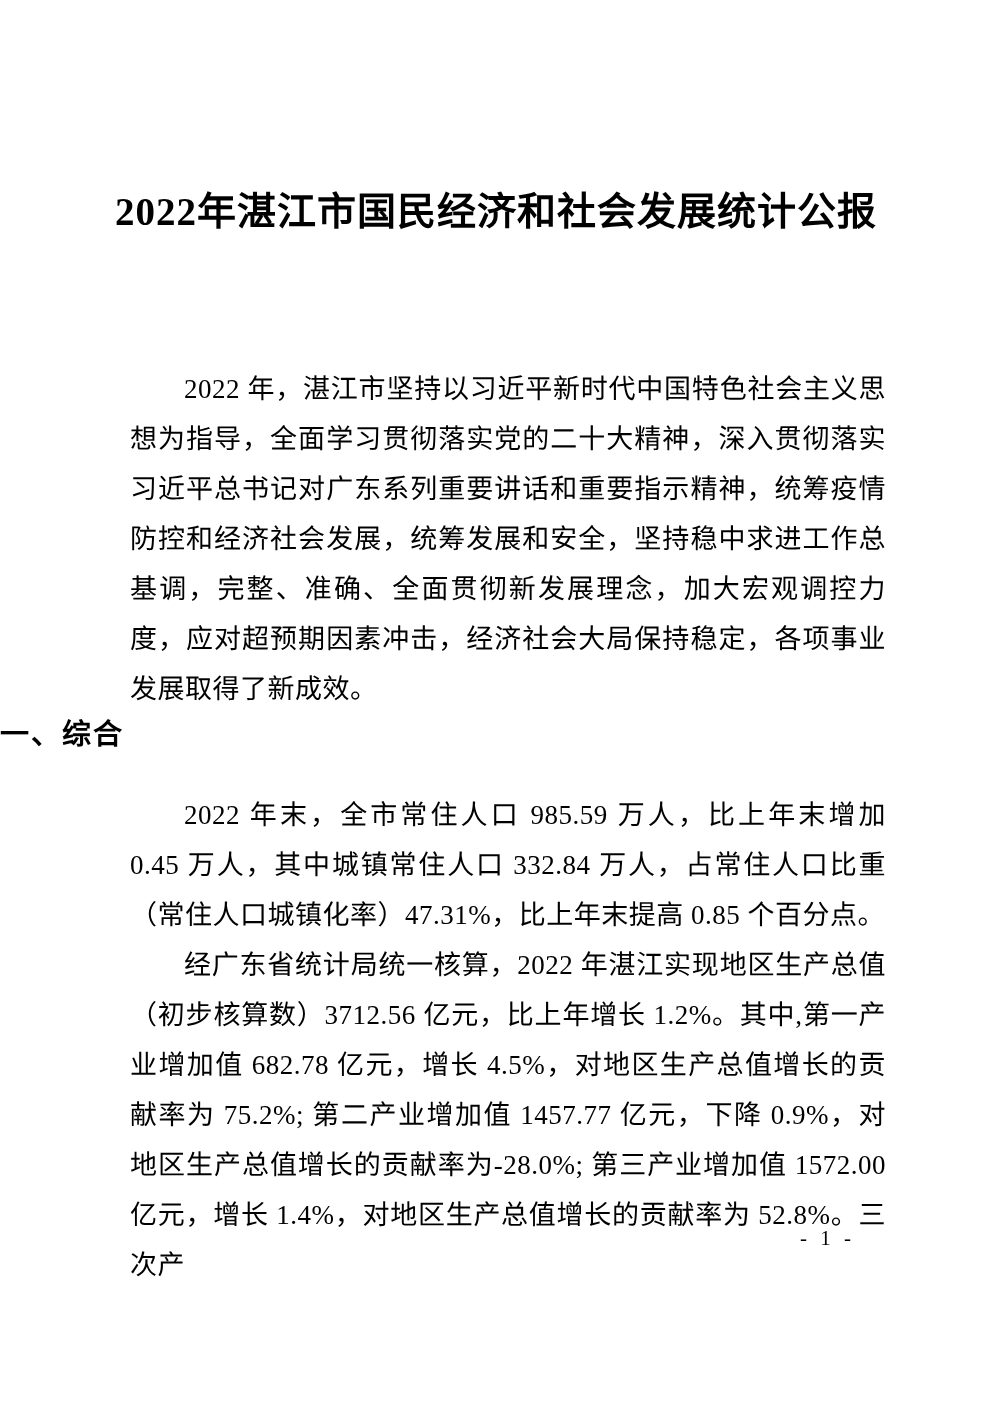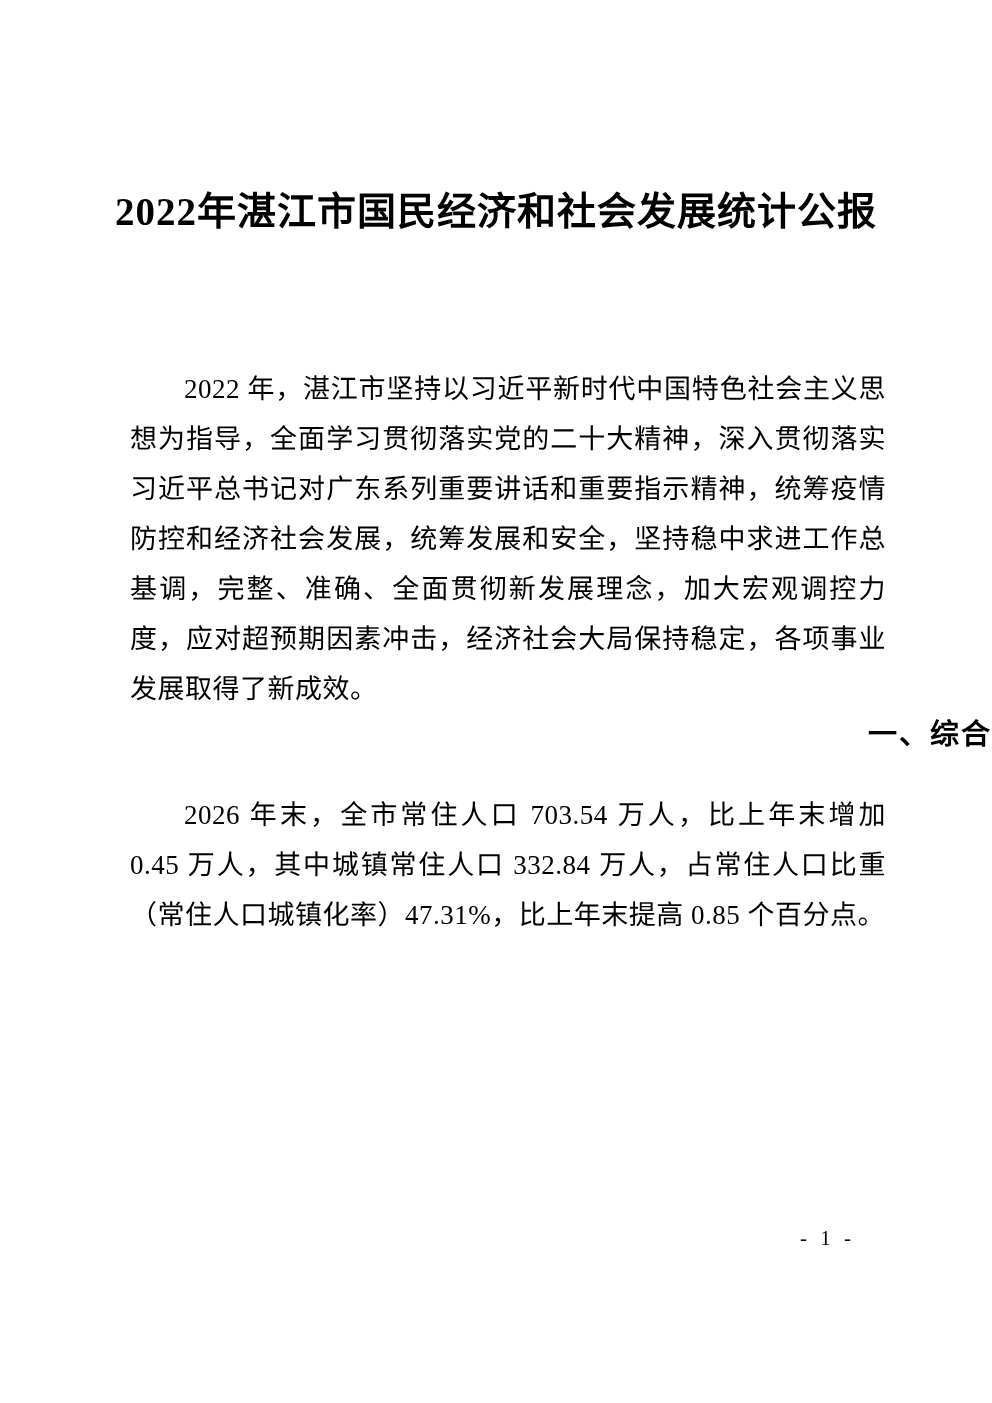--- a/index.html
+++ b/index.html
@@ -53,21 +53,21 @@
     letter-spacing: 0.5px;
     font-family: "Liberation Serif", "DejaVu Serif", serif;
   }
   .para-intro { top: 352px; }
   .section-heading {
     position: absolute;
     top: 710px;
     left: 0;
     right: 0;
     margin: 0;
-    text-align: right;
+    text-align: left;
     font-size: 29px;
     font-weight: bold;
     letter-spacing: 2px;
     font-family: "Liberation Sans", "DejaVu Sans", sans-serif;
   }
   .para-population { top: 778px; }
   .para-gdp { top: 928px; }
   .page-number {
     position: absolute;
     top: 1226px;
@@ -82,18 +82,19 @@
 
 <div class="page">
 
   <h1 class="doc-title">2022年湛江市国民经济和社会发展统计公报</h1>
 
 
   <p class="body-para para-intro">2022 年，湛江市坚持以习近平新时代中国特色社会主义思想为指导，全面学习贯彻落实党的二十大精神，深入贯彻落实习近平总书记对广东系列重要讲话和重要指示精神，统筹疫情防控和经济社会发展，统筹发展和安全，坚持稳中求进工作总基调，完整、准确、全面贯彻新发展理念，加大宏观调控力度，应对超预期因素冲击，经济社会大局保持稳定，各项事业发展取得了新成效。</p>
 
   <h2 class="section-heading">一、综合</h2>
 
-  <p class="body-para para-population">2026 年末，全市常住人口 703.54 万人，比上年末增加 0.45 万人，其中城镇常住人口 332.84 万人，占常住人口比重（常住人口城镇化率）47.31%，比上年末提高 0.85 个百分点。</p>
+  <p class="body-para para-population">2022 年末，全市常住人口 985.59 万人，比上年末增加 0.45 万人，其中城镇常住人口 332.84 万人，占常住人口比重（常住人口城镇化率）47.31%，比上年末提高 0.85 个百分点。</p>
 
+  <p class="body-para para-gdp">经广东省统计局统一核算，2022 年湛江实现地区生产总值（初步核算数）3712.56 亿元，比上年增长 1.2%。其中,第一产业增加值 682.78 亿元，增长 4.5%，对地区生产总值增长的贡献率为 75.2%; 第二产业增加值 1457.77 亿元，下降 0.9%，对地区生产总值增长的贡献率为-28.0%; 第三产业增加值 1572.00 亿元，增长 1.4%，对地区生产总值增长的贡献率为 52.8%。三次产</p>
 
   <div class="page-number">- 1 -</div>
 
 </div>
 
 </body></html>

